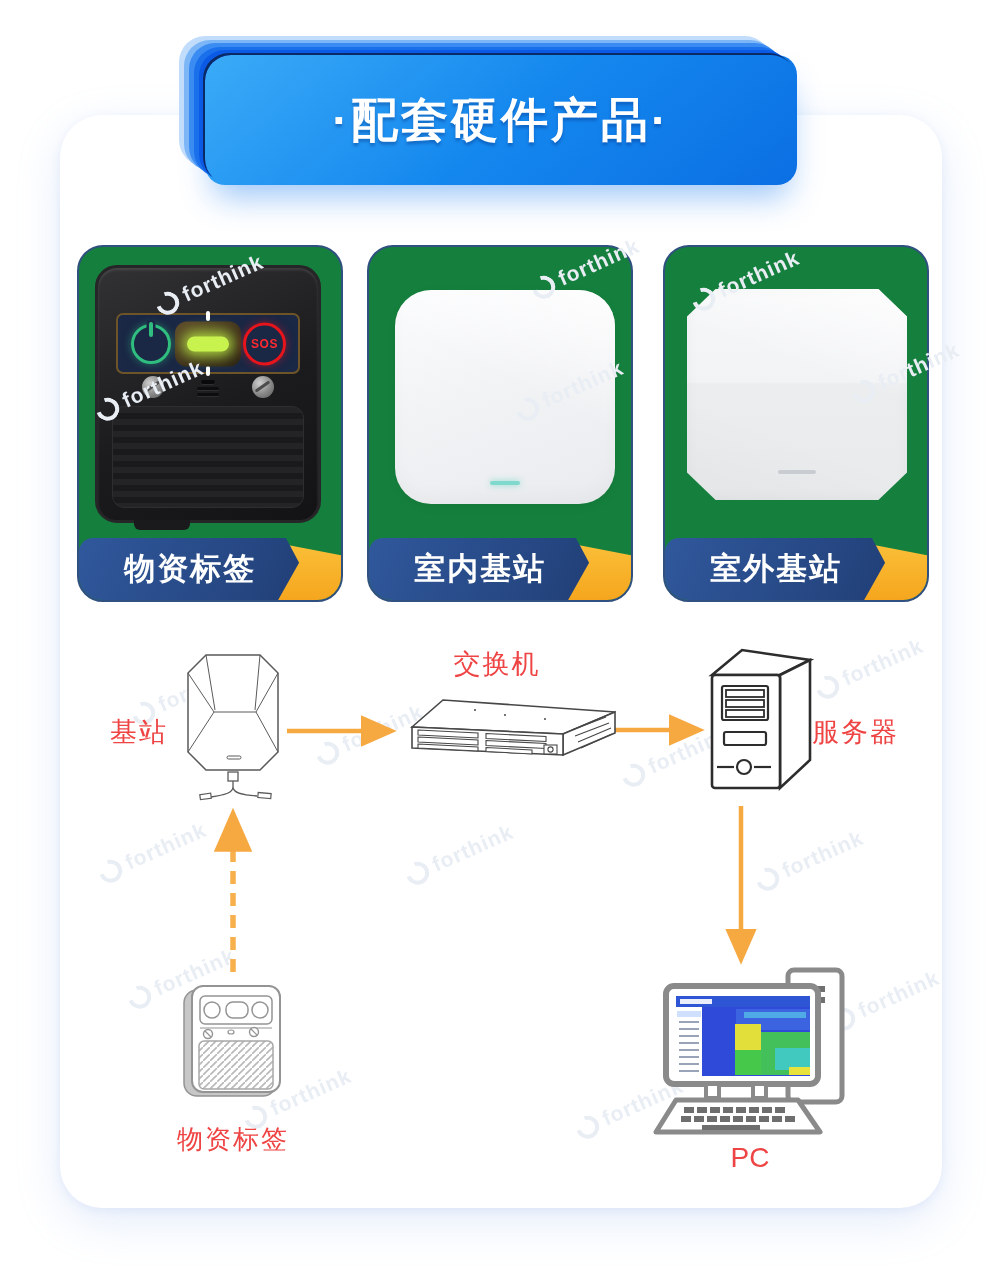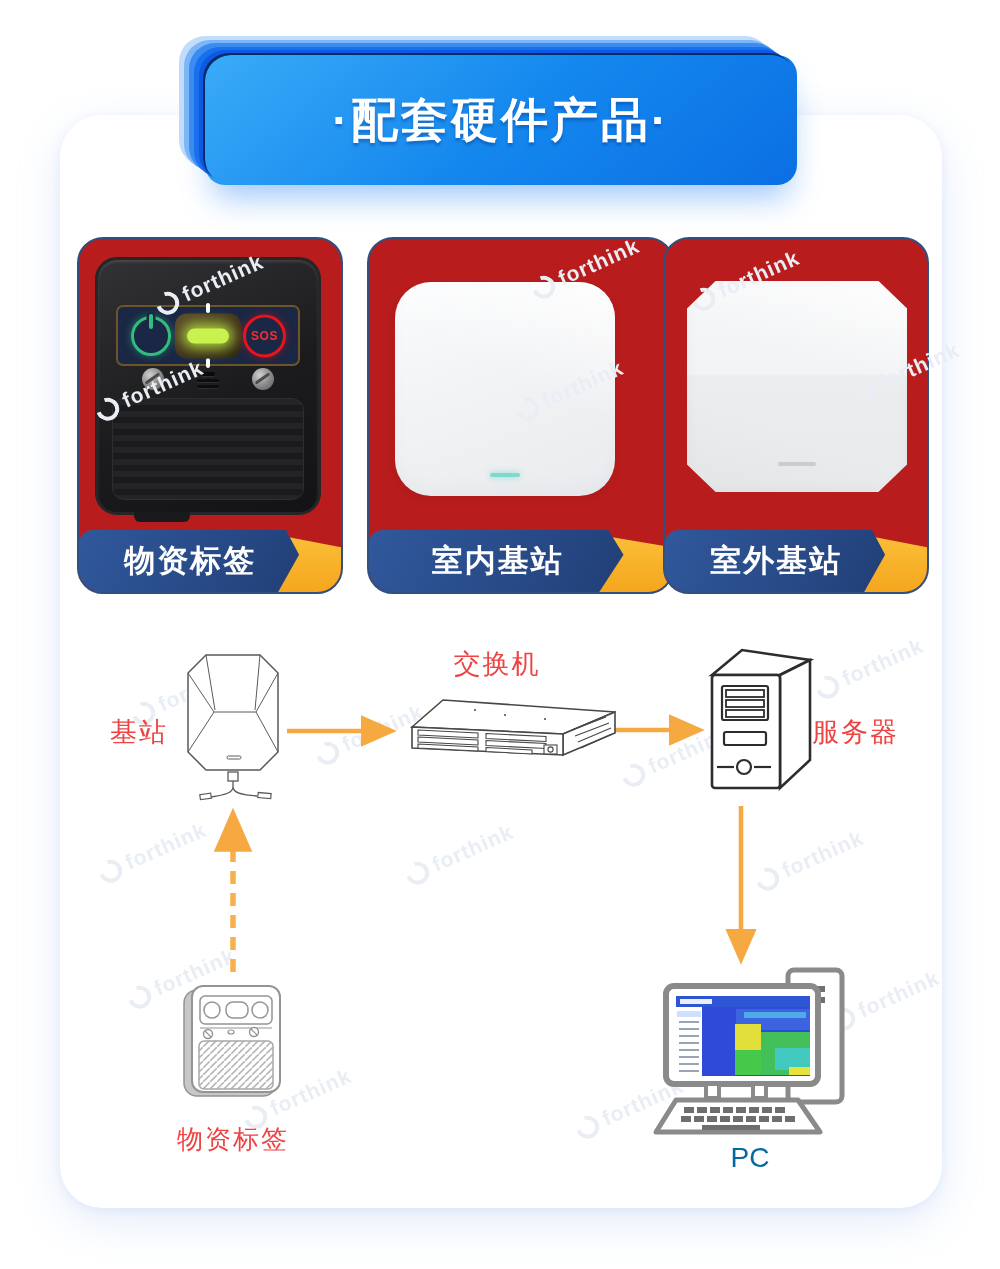--- a/index.html
+++ b/index.html
@@ -28,23 +28,23 @@
           box-shadow:-2px -2px 0 0 #0a2a66,
                      -6px -5px 0 0 #0b5ae6,
                      -11px -8px 0 0 #1a6feb,
                      -16px -12px 0 0 #3a8cf2,
                      -21px -15px 0 0 #7cb6f7,
                      -26px -19px 0 0 #c2ddfb;}
   .banner-title{color:#ffffff;font-size:47px;font-weight:bold;letter-spacing:3px;
           text-shadow:0 3px 3px rgba(0,40,120,.35);}
 
   
-  .card{position:absolute;top:237px;width:262px;height:353px;background:#b91c1c;
+  .card{position:absolute;top:245px;width:262px;height:353px;background:#15803d;
         border:2px solid #30507f;border-radius:26px;overflow:hidden;z-index:3;}
-  .card1{left:77px;} .card2{left:367px;padding-left:41px;} .card3{left:663px;}
+  .card1{left:77px;} .card2{left:367px;} .card3{left:663px;}
 
   .ribbon{position:absolute;left:0;bottom:0;width:100%;height:62px;}
   .ribbon-yellow{position:absolute;inset:0;
         background:linear-gradient(180deg,#fbc13a,#f5a61e);
         clip-path:polygon(66% 0,100% 28%,100% 100%,60% 100%);}
   .ribbon-blue{position:absolute;inset:0;
         background:linear-gradient(115deg,#30589c 0%,#24447e 70%,#1d3a70 100%);
         clip-path:polygon(0 0,79% 0,84% 40%,76% 100%,0 100%);
         border-top-left-radius:14px;
         display:flex;align-items:center;}
@@ -114,21 +114,21 @@
   .odap-led{position:absolute;left:50%;bottom:26px;transform:translateX(-50%);
       width:38px;height:4px;border-radius:2px;background:#c9ccd0;}
 
   
   .diagram-svg{position:absolute;left:0;top:620px;width:1000px;height:600px;z-index:5;}
   .dlabel{position:absolute;z-index:6;color:#ef4444;font-weight:normal;}
   .lbl-base{left:110px;top:714px;font-size:27px;letter-spacing:2px;}
   .lbl-switch{left:417px;top:646px;width:160px;text-align:center;font-size:27px;letter-spacing:2px;}
   .lbl-server{left:812px;top:714px;font-size:27px;letter-spacing:2px;}
   .lbl-tag{left:168px;top:1122px;width:130px;text-align:center;font-size:26px;letter-spacing:2px;}
-  .lbl-pc{left:700px;top:1142px;width:100px;text-align:center;font-size:28px;color:#0369a1;}
+  .lbl-pc{left:700px;top:1142px;width:100px;text-align:center;font-size:28px;color:#ef4444;}
 </style>
 </head>
 <body>
 
 <div class="wm" style="left:92px;top:378px;">
     <span class="wm-ring"></span>
     <span>forthink</span>
   </div>
 <div class="wm" style="left:152px;top:272px;">
     <span class="wm-ring"></span>

